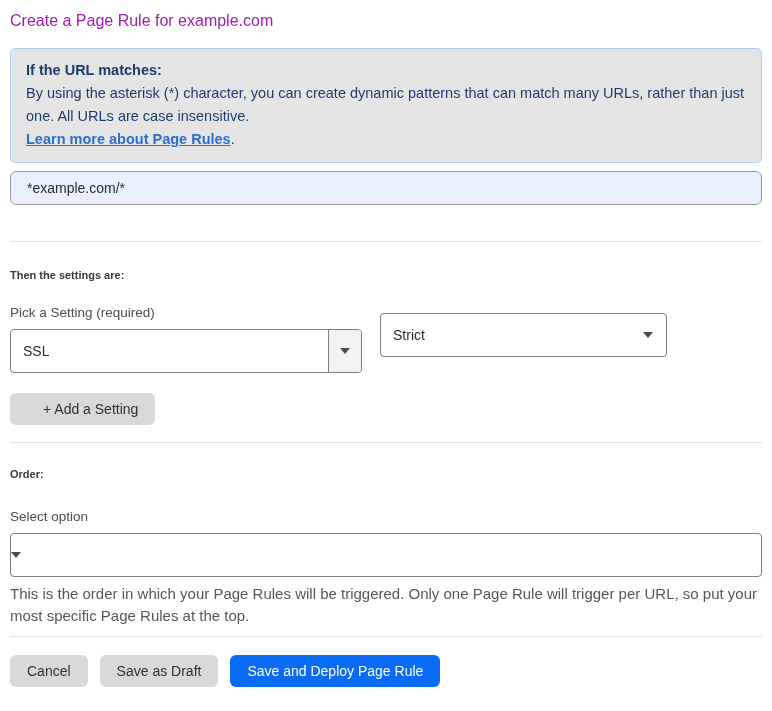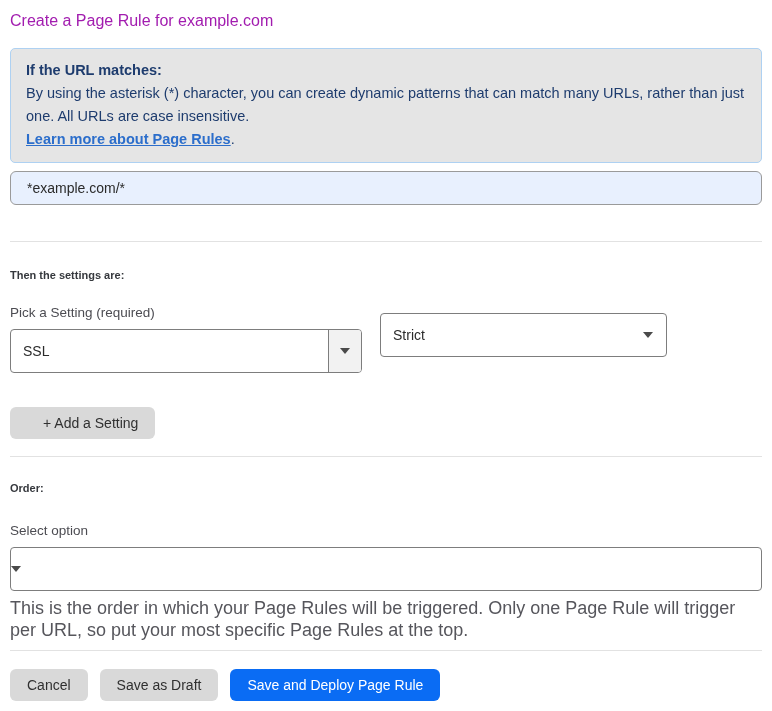--- a/index.html
+++ b/index.html
@@ -131,25 +131,25 @@
     border-radius: 6px;
     font-size: 14px;
     font-family: "Liberation Sans", "DejaVu Sans", sans-serif;
     cursor: pointer;
     line-height: 32px;
     padding: 0 17px;
   }
   .btn-gray { background: #d9d9d9; color: #303030; }
   .btn-blue { background: #0a6cf4; color: #ffffff; }
 
-  .add-setting-btn { margin-top: 34px; padding-left: 33px; }
+  .add-setting-btn { margin-top: 20px; padding-left: 33px; }
 
   .order-help {
     margin-top: 6px;
-    font-size: 18px;
+    font-size: 15px;
     line-height: 22px;
     color: #56565c;
     max-width: 748px;
   }
   .lbl-order { margin-top: 26px; }
 
   .footer-actions {
     margin-top: 18px;
     display: flex;
     gap: 12px;

